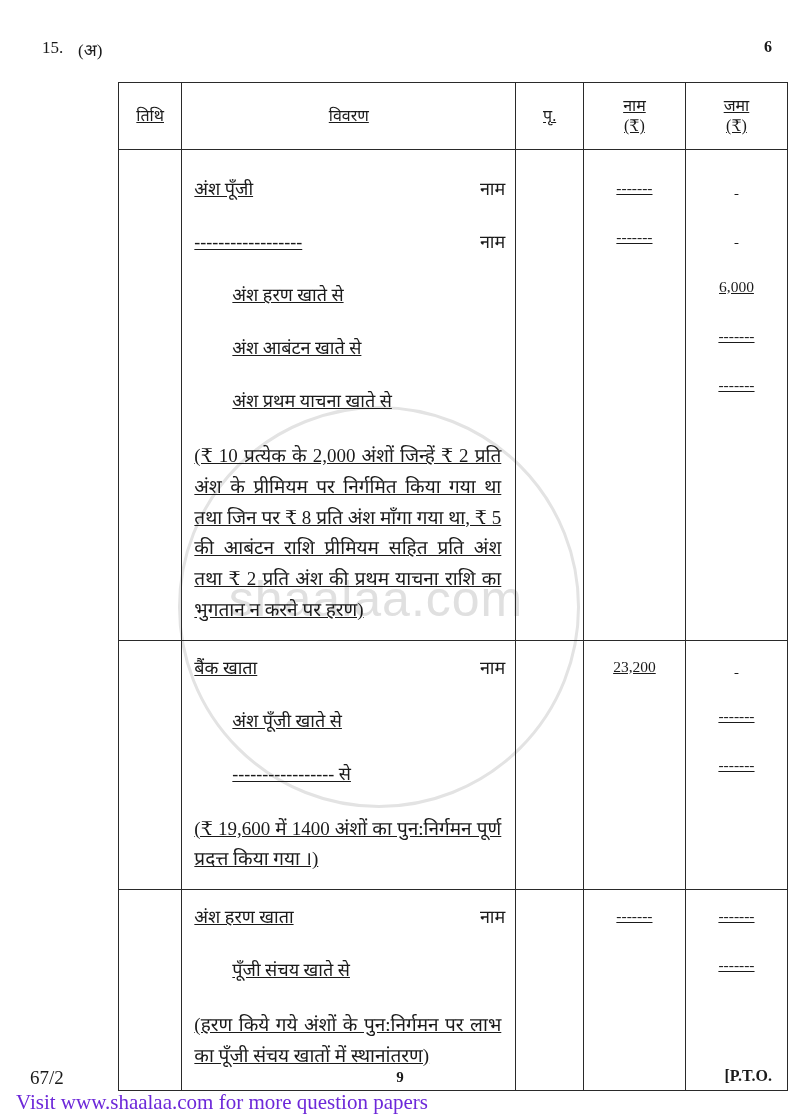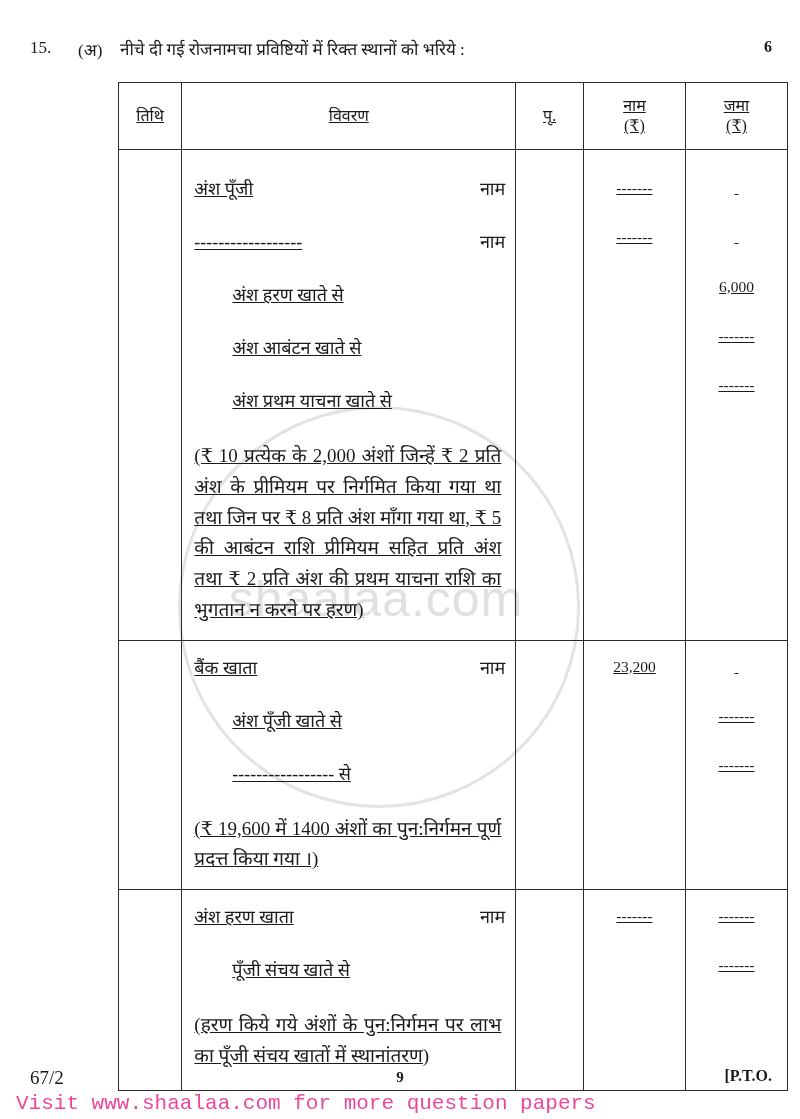--- a/index.html
+++ b/index.html
@@ -54,21 +54,21 @@
   .qrow {
     position: absolute;
     top: 38px;
     left: 30px;
     right: 28px;
     height: 24px;
     z-index: 2;
   }
   .qnum {
     position: absolute;
-    left: 0;
+    left: 12px;
     top: 0;
     font-size: 17px;
   }
   .qpart {
     position: absolute;
     left: 48px;
     top: 0;
     font-size: 17px;
   }
   .qtext {
@@ -184,38 +184,37 @@
     position: absolute;
     right: 28px;
     top: 0;
     font-size: 16px;
     font-weight: bold;
   }
   .promo {
     position: absolute;
     left: 16px;
     bottom: 4px;
-    font-family: Liberation Mono, monospace;
+    font-family: Liberation Serif, serif;
     font-size: 21px;
-    color: #ec4899;
+    color: #6d28d9;
     z-index: 3;
   }
 </style>
 </head>
 <body>
 
 <div class="page">
 
   <div class="watermark"></div>
   <div class="watermark-text">shaalaa.com</div>
 
   <div class="qrow">
     <span class="qnum">15.</span>
     <span class="qpart">(अ)</span>
-    <span class="qtext">नीचे दी गई रोजनामचा प्रविष्टियों में रिक्त स्थानों को भरिये :</span>
     <span class="qmarks">6</span>
   </div>
 
   <table class="journal">
     <thead>
       <tr>
         <th class="c-date">तिथि</th>
         <th class="c-part">विवरण</th>
         <th class="c-lf">पृ.</th>
         <th class="c-dr">

